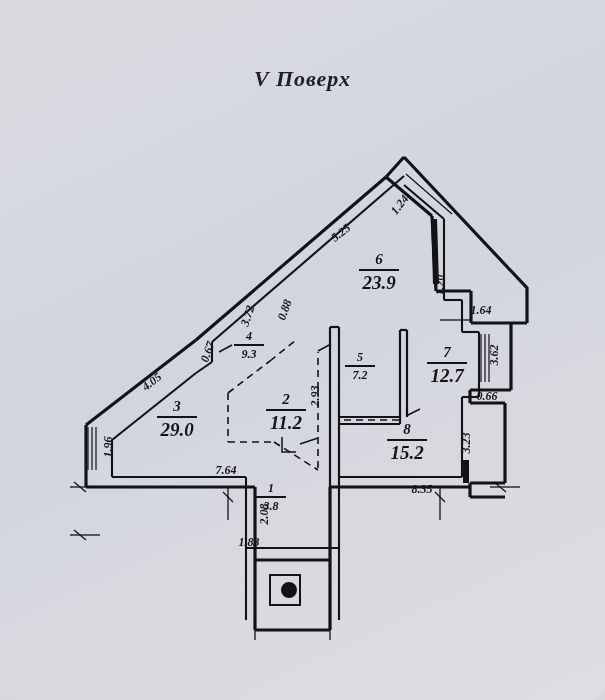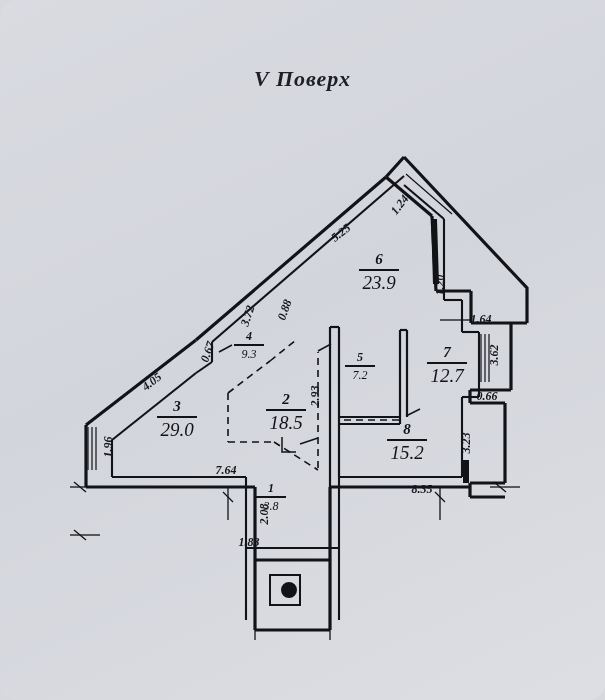--- a/index.html
+++ b/index.html
@@ -63,21 +63,21 @@
   }
   .room .hr{
     display:block;
     height:2px;
     background:#121317;
     margin:1px auto 2px auto;
   }
   .room .area{
     display:block;
     font-size:19px;
-    font-weight:400;
+    font-weight:700;
   }
   .room.small .num{font-size:12px;}
   .room.small .area{font-size:12px;}
   
   .dim{
     position:absolute;
     font-family:"Liberation Serif", serif;
     font-style:italic;
     font-weight:700;
     font-size:12px;
@@ -224,21 +224,21 @@
 
   <div id="rooms-layer">
       <div class="room small" style="left: 231px; top: 482px; width: 80px;">
         <span class="num">1</span>
         <span class="hr" style="width: 30px;"></span>
         <span class="area">3.8</span>
       </div>
       <div class="room" style="left: 246px; top: 392px; width: 80px;">
         <span class="num">2</span>
         <span class="hr" style="width: 40px;"></span>
-        <span class="area">18.5</span>
+        <span class="area">11.2</span>
       </div>
       <div class="room" style="left: 137px; top: 399px; width: 80px;">
         <span class="num">3</span>
         <span class="hr" style="width: 40px;"></span>
         <span class="area">29.0</span>
       </div>
       <div class="room small" style="left: 209px; top: 330px; width: 80px;">
         <span class="num">4</span>
         <span class="hr" style="width: 30px;"></span>
         <span class="area">9.3</span>
@@ -261,21 +261,21 @@
       <div class="room" style="left: 367px; top: 422px; width: 80px;">
         <span class="num">8</span>
         <span class="hr" style="width: 40px;"></span>
         <span class="area">15.2</span>
       </div>
     </div>
   <div id="dims-layer">
       <div class="dim" style="left: 400px; top: 205px; transform: translate(-50%, -50%) rotate(-52deg);">1.24</div>
       <div class="dim" style="left: 341px; top: 233px; transform: translate(-50%, -50%) rotate(-38deg);">5.25</div>
       <div class="dim" style="left: 440px; top: 285px; transform: translate(-50%, -50%) rotate(-90deg);">1.20</div>
-      <div class="dim" style="left: 481px; top: 319px; transform: translate(-50%, -50%) rotate(0deg);">1.64</div>
+      <div class="dim" style="left: 481px; top: 310px; transform: translate(-50%, -50%) rotate(0deg);">1.64</div>
       <div class="dim" style="left: 494px; top: 355px; transform: translate(-50%, -50%) rotate(-90deg);">3.62</div>
       <div class="dim" style="left: 487px; top: 396px; transform: translate(-50%, -50%) rotate(0deg);">0.66</div>
       <div class="dim" style="left: 466px; top: 443px; transform: translate(-50%, -50%) rotate(-90deg);">3.23</div>
       <div class="dim" style="left: 422px; top: 489px; transform: translate(-50%, -50%) rotate(0deg);">8.35</div>
       <div class="dim" style="left: 315px; top: 396px; transform: translate(-50%, -50%) rotate(-90deg);">2.93</div>
       <div class="dim" style="left: 285px; top: 310px; transform: translate(-50%, -50%) rotate(-70deg);">0.88</div>
       <div class="dim" style="left: 248px; top: 316px; transform: translate(-50%, -50%) rotate(-72deg);">3.72</div>
       <div class="dim" style="left: 208px; top: 352px; transform: translate(-50%, -50%) rotate(-70deg);">0.67</div>
       <div class="dim" style="left: 152px; top: 382px; transform: translate(-50%, -50%) rotate(-38deg);">4.05</div>
       <div class="dim" style="left: 108px; top: 447px; transform: translate(-50%, -50%) rotate(-90deg);">1.96</div>

